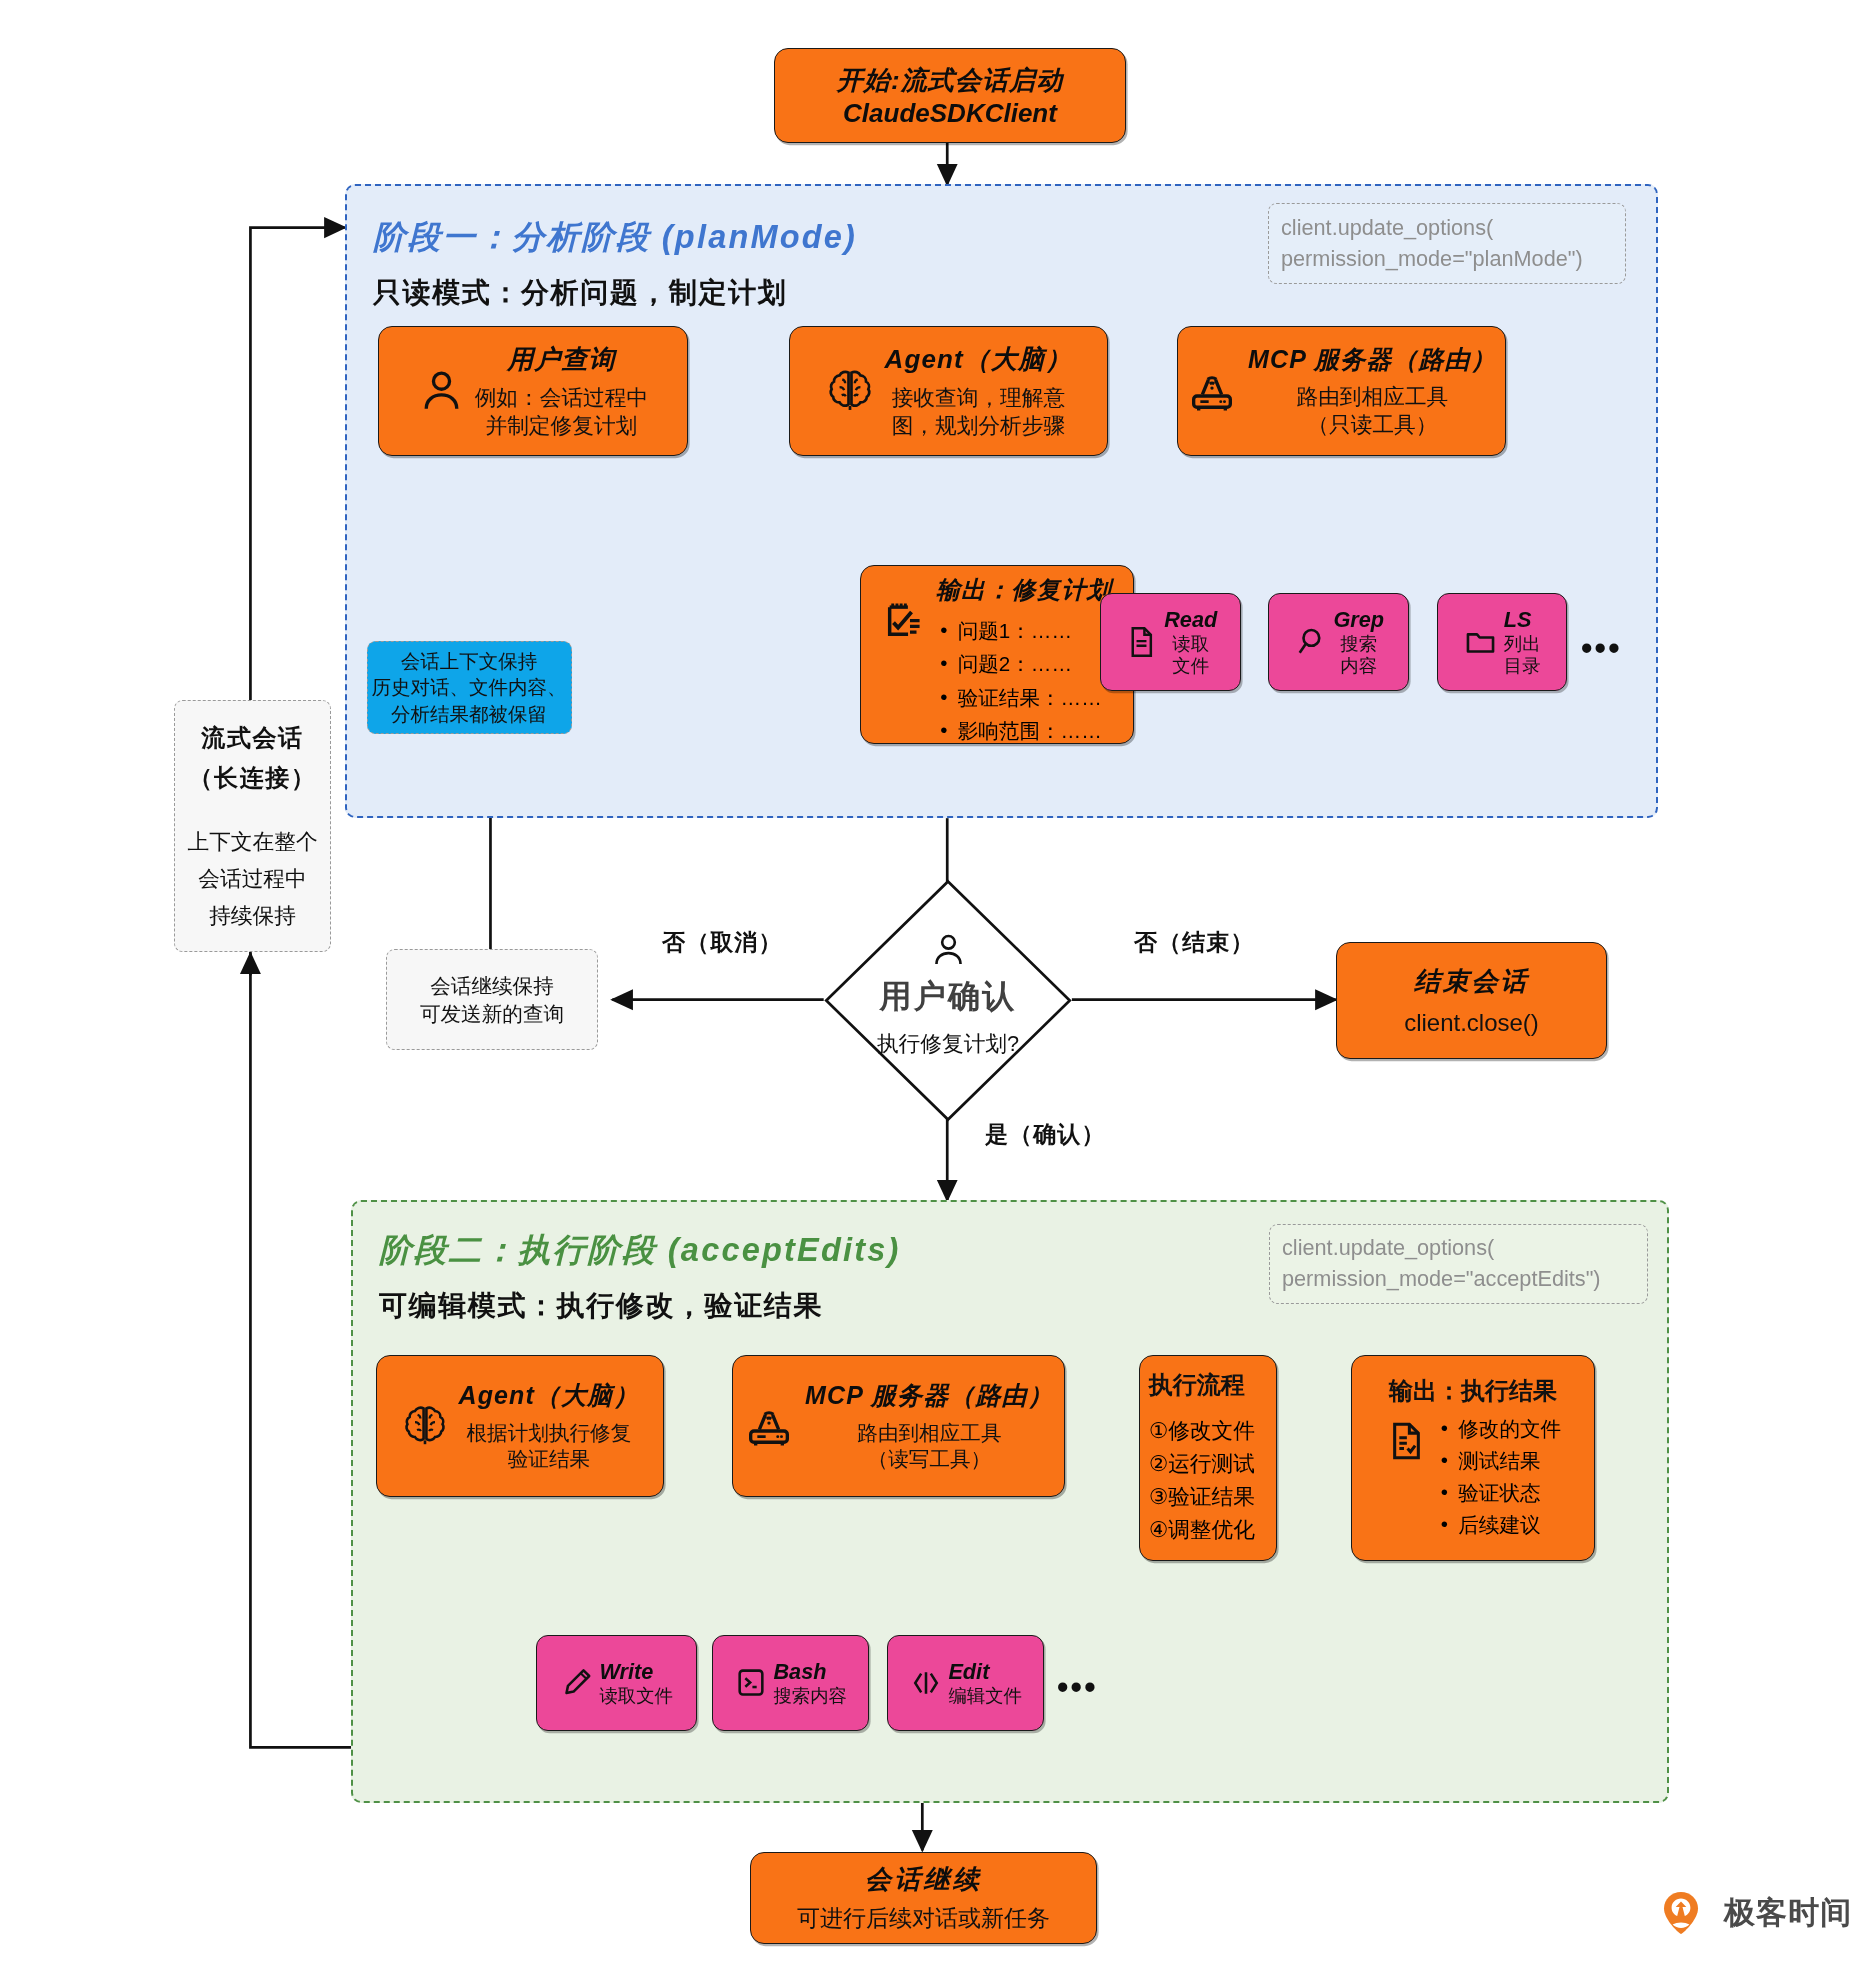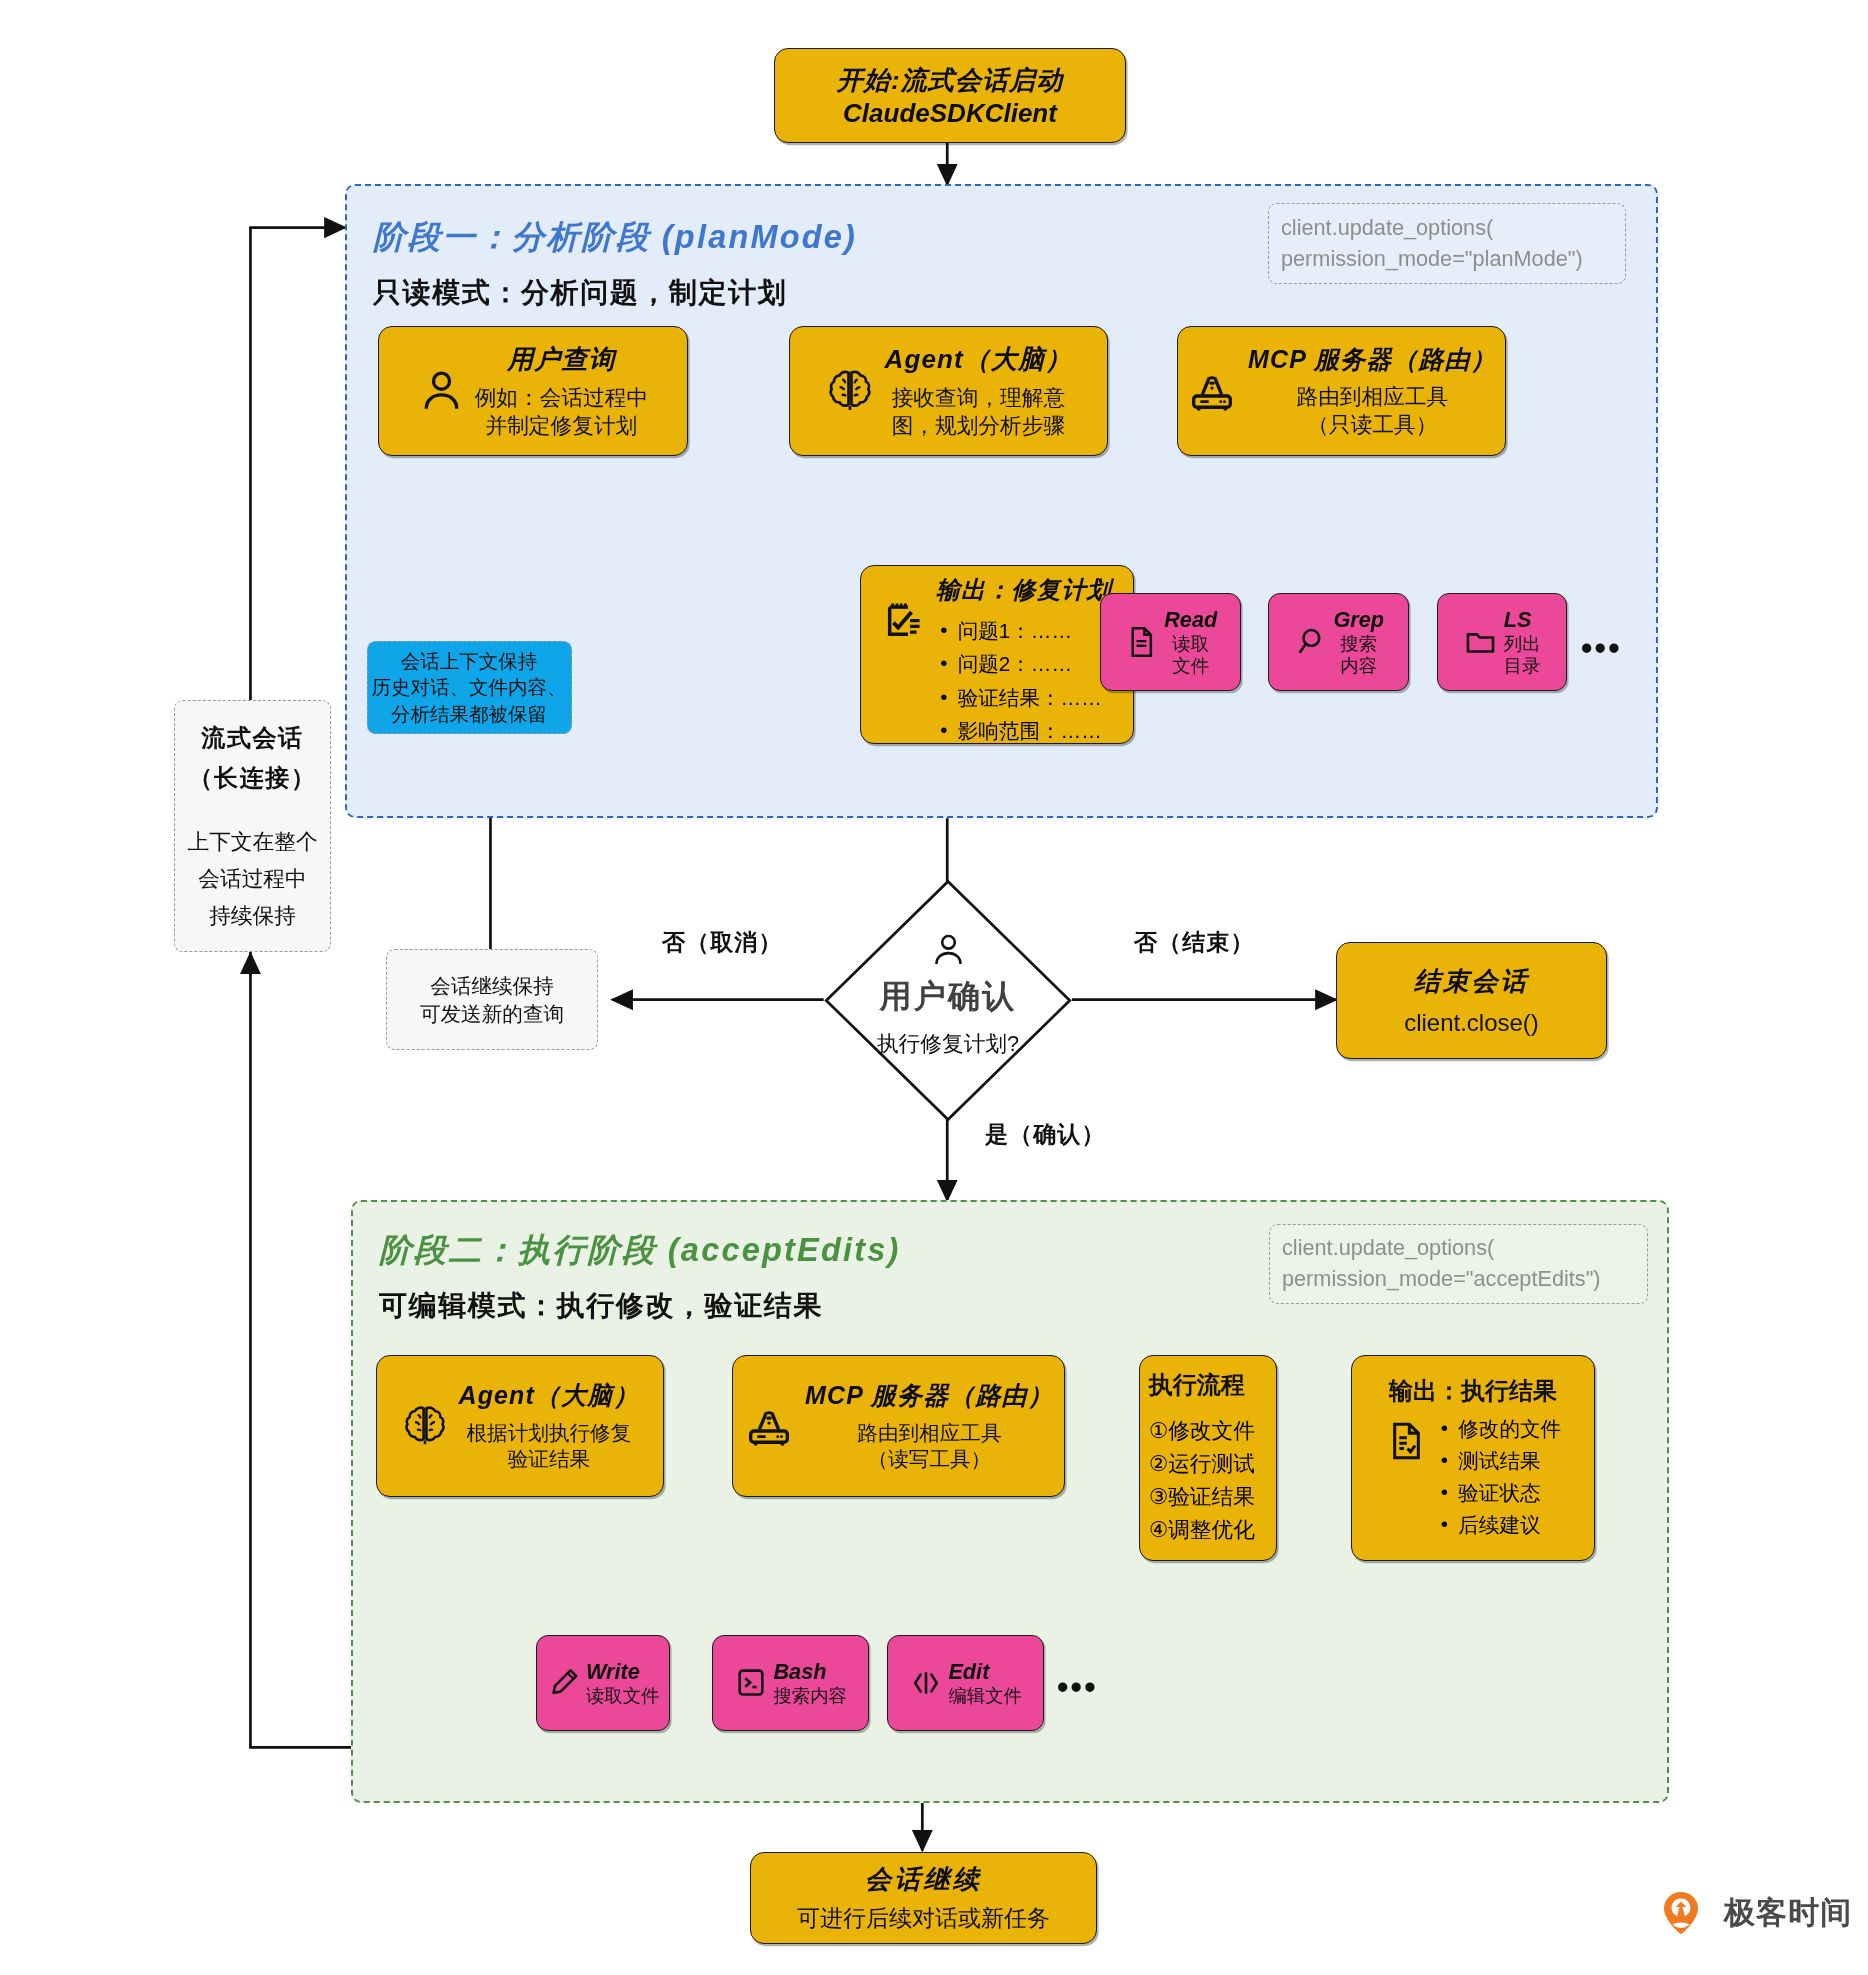--- a/index.html
+++ b/index.html
@@ -2,21 +2,21 @@
 <html style="font-size:8.7px"><head>
 <meta charset="utf-8">
 <style>
   html,body{margin:0;padding:0;background:#ffffff;}
   body{font-family:"Liberation Sans","DejaVu Sans",sans-serif;}
   #stage{position:relative;width:1869px;height:1975px;background:#fff;overflow:hidden;}
   .abs{position:absolute;box-sizing:border-box;}
 
   
   .node{
-    background:#eab308;border:1.6px solid #1a1a1a;border-radius:14px;
+    background:#f97316;border:1.6px solid #1a1a1a;border-radius:14px;
     box-shadow:1.6px 2.2px 0 rgba(0,0,0,0.30);
     display:flex;align-items:center;justify-content:center;
   }
   .node-inner{display:flex;align-items:center;gap:9.8px;padding:0 7.6px;width:100%;justify-content:center;}
   .node-text{display:flex;flex-direction:column;align-items:center;}
   .title{font-weight:bold;font-style:italic;color:#0d0d0d;letter-spacing:1.1px;white-space:nowrap;}
   .sub{color:#111;text-align:center;line-height:1.28;}
 
   
   .phase{border-radius:10px;}
@@ -370,21 +370,21 @@
           <ul class="bullets" style="font-size:20.6px;line-height:1.56">
             <li>修改的文件</li>
             <li>测试结果</li>
             <li>验证状态</li>
             <li>后续建议</li>
           </ul>
         </div>
       </div>
     </div>
 
-    <div class="abs tool" style="left:183px;top:433px;width:134px;height:96px">
+    <div class="abs tool" style="left:183px;top:433px;width:161px;height:96px">
       <div class="tool-in">
         <svg width="34" height="41" viewBox="0 0 24 24">
           <path d="M16.6 3.4l4 4-11 11-5 1 1-5z" fill="none" stroke="#111" stroke-width="1.8" stroke-linejoin="round"></path>
           <path d="M14.6 5.4l4 4" stroke="#111" stroke-width="1.5"></path>
         </svg>
         <div>
           <div class="tool-name">Write</div>
           <div class="tool-desc">读取文件</div>
         </div>
       </div>

